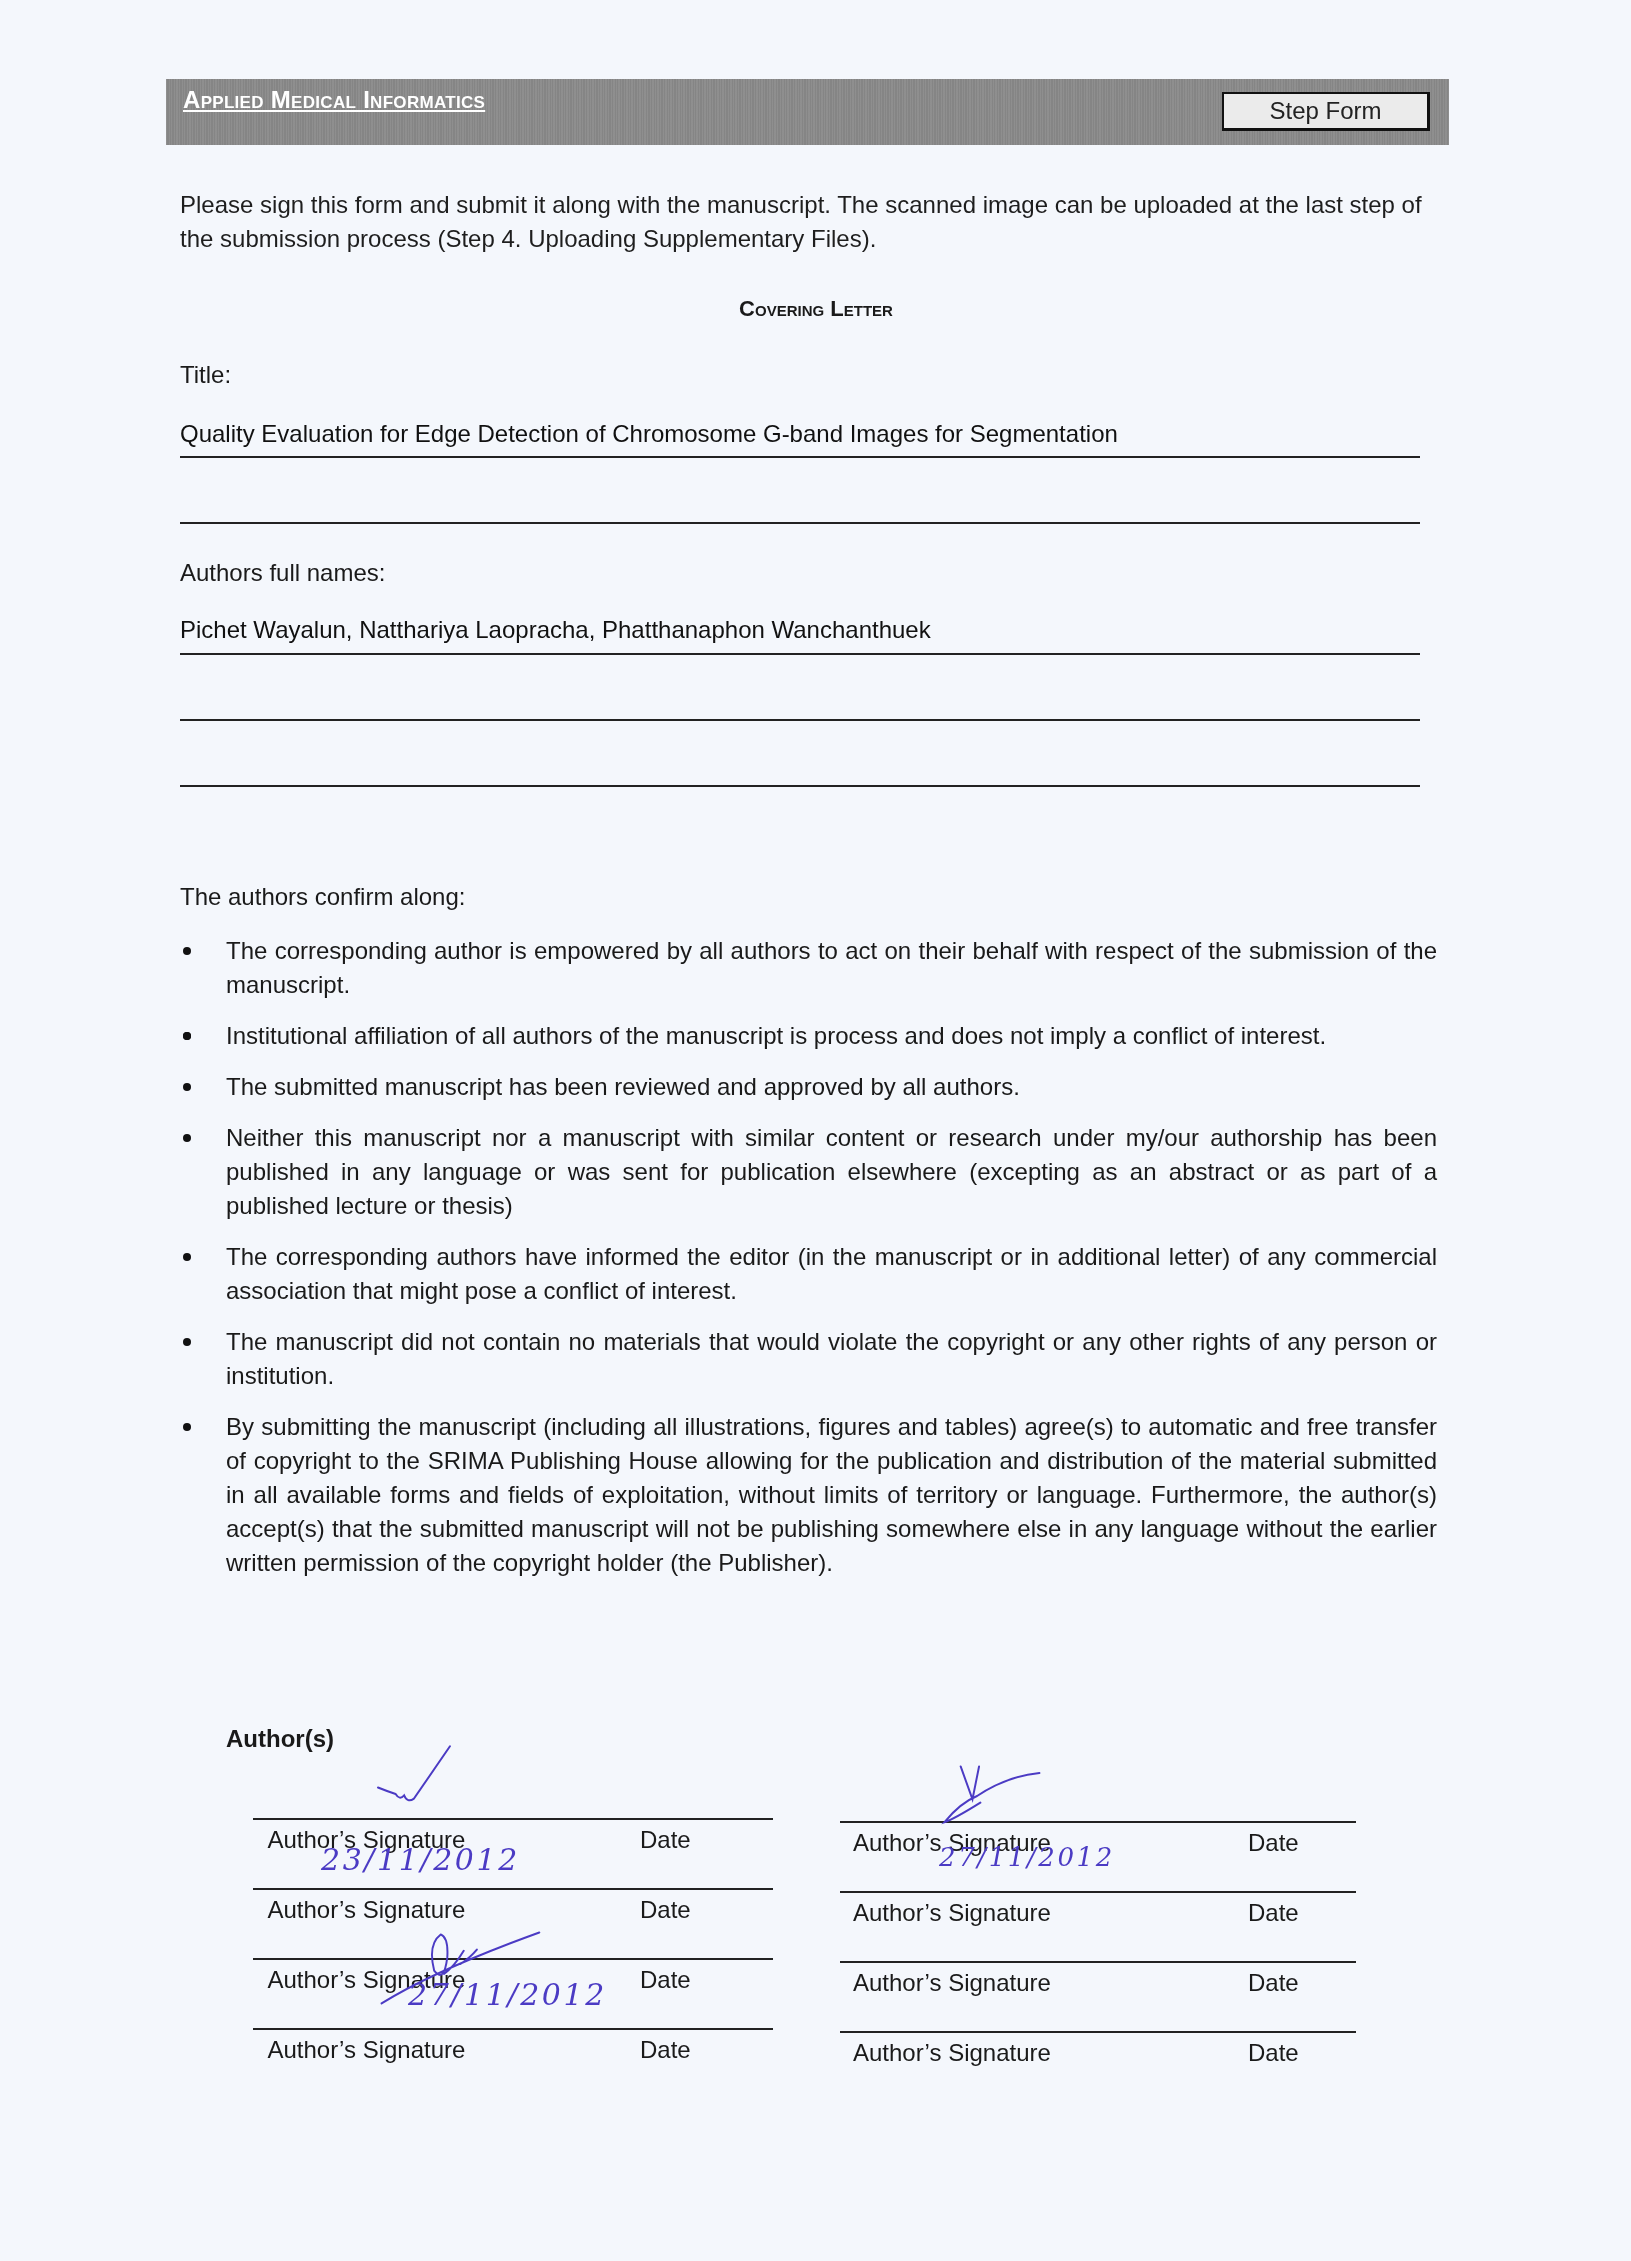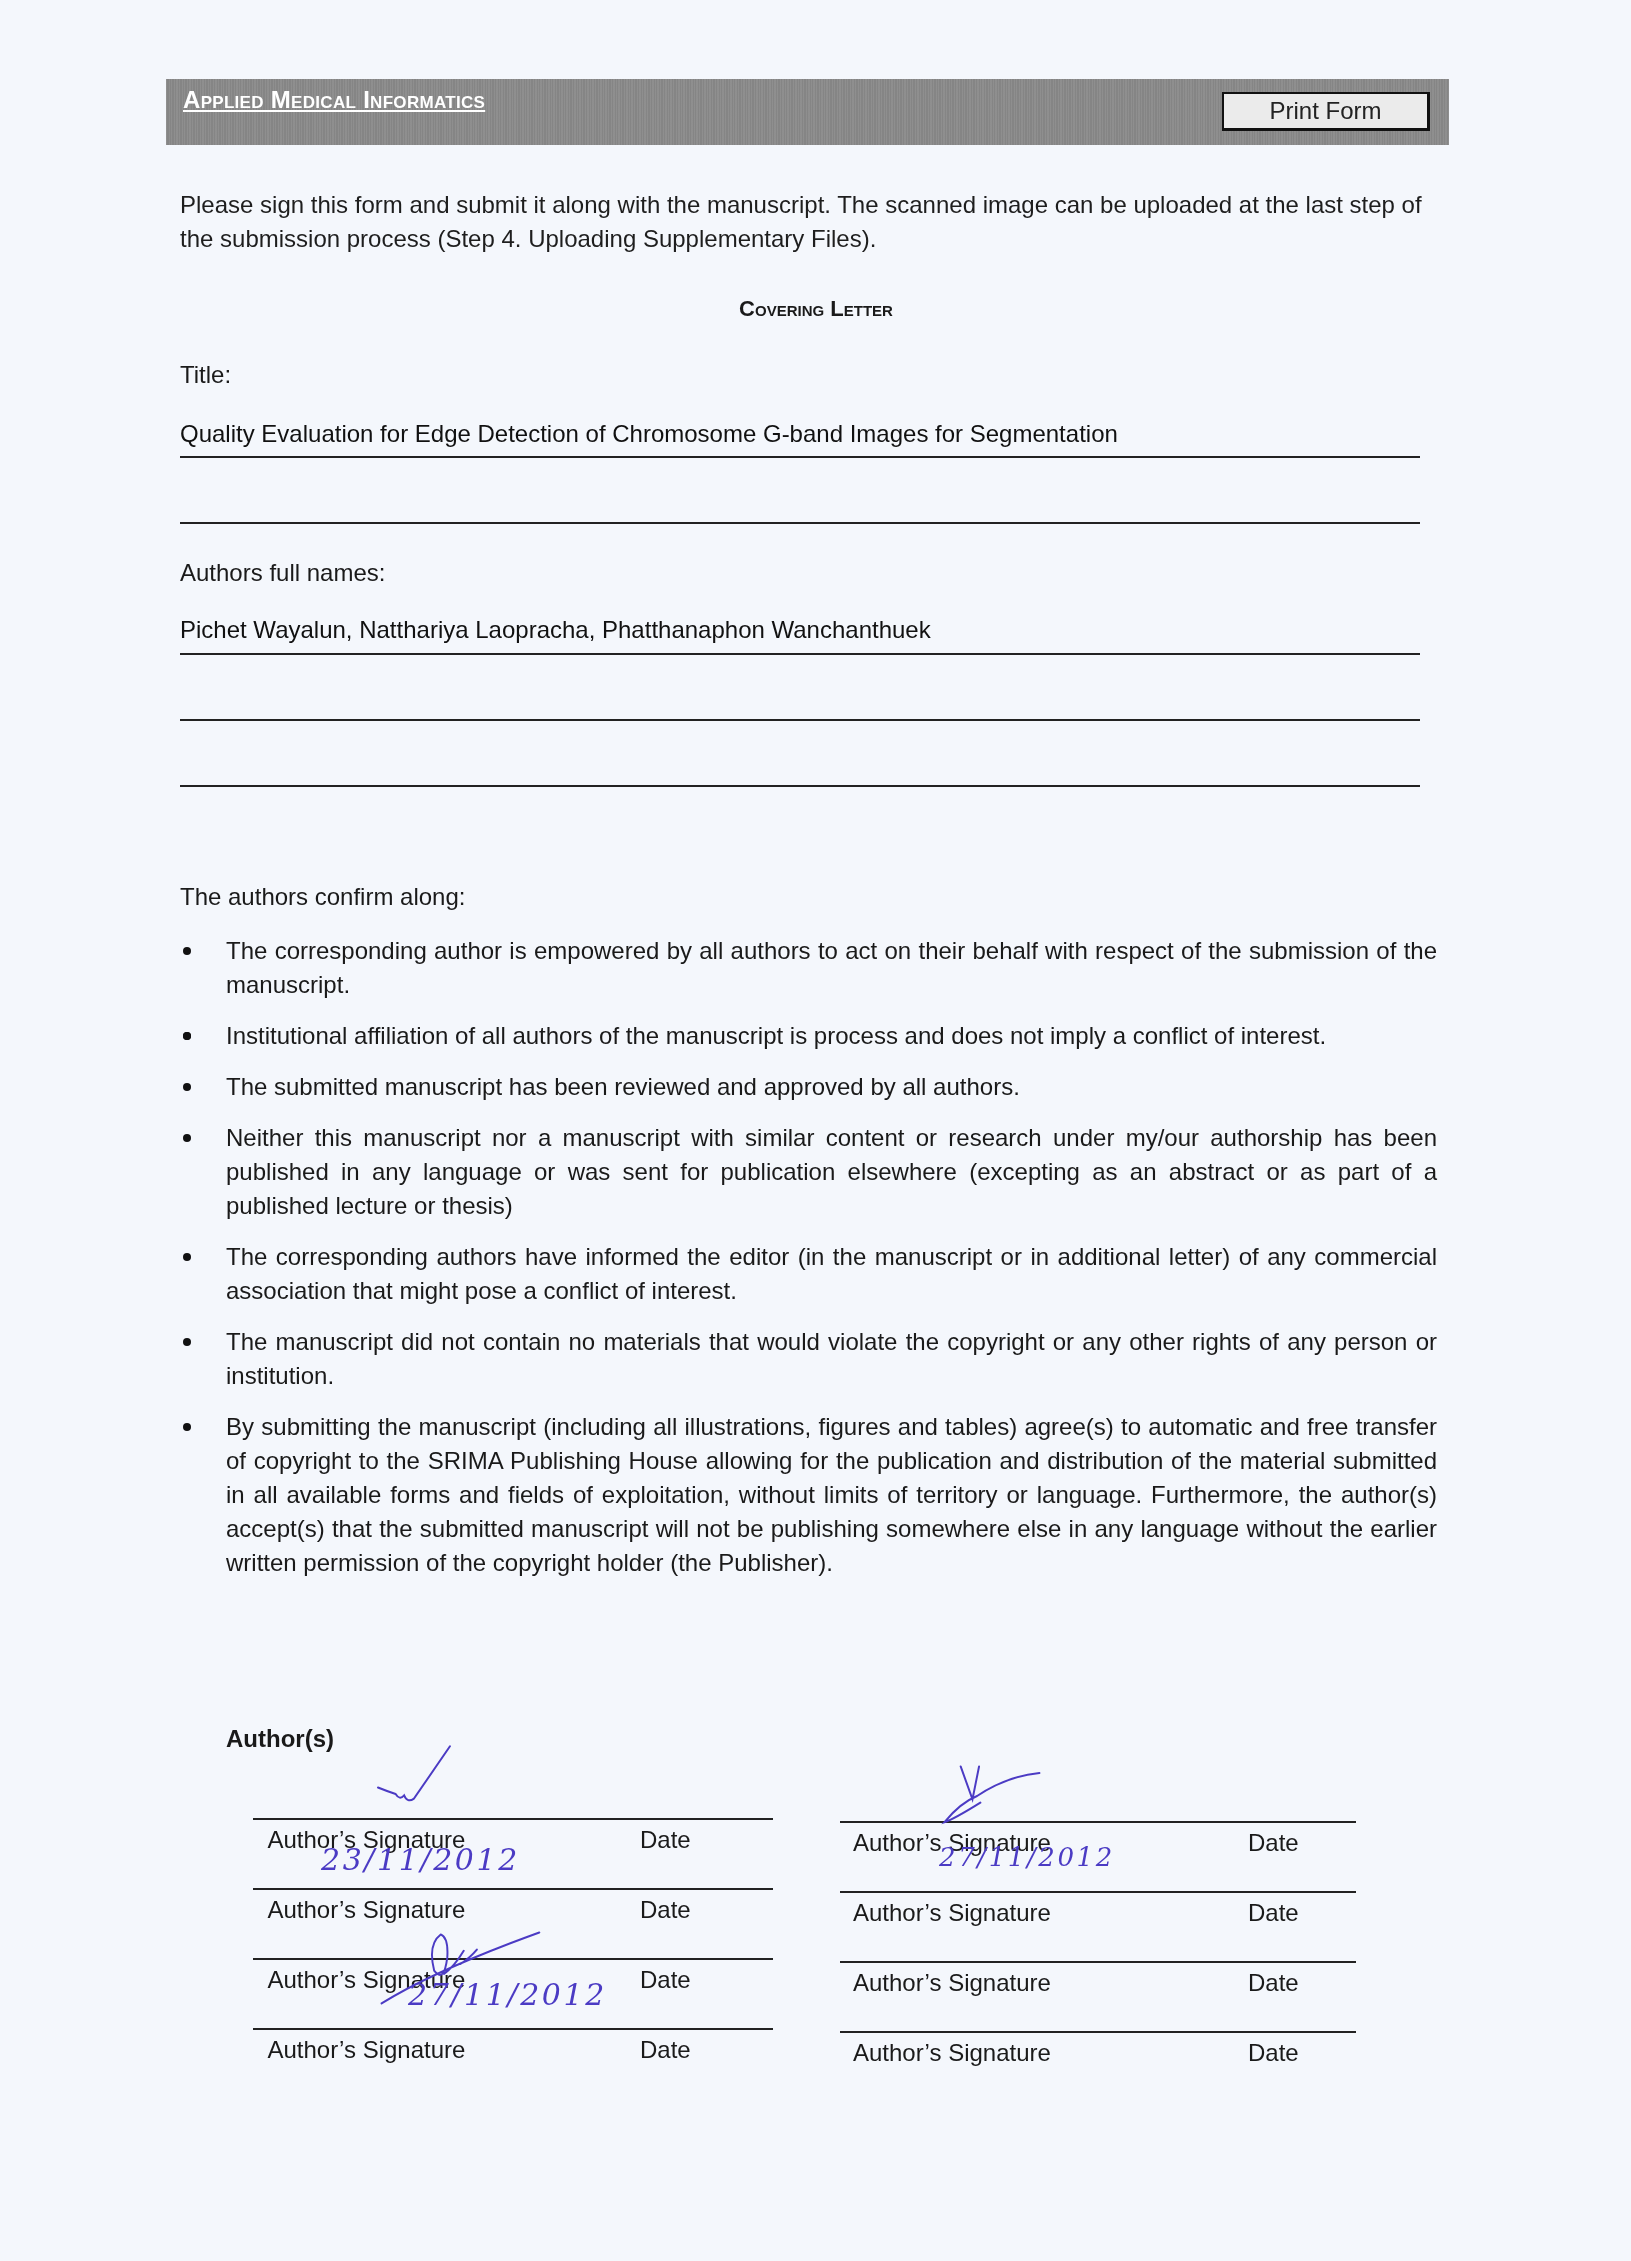--- a/index.html
+++ b/index.html
@@ -57,21 +57,21 @@
     font-style: italic; font-size: 30px; letter-spacing: 2.6px;
   }
   svg.sig { position: absolute; overflow: visible; }
   svg.sig path { fill: none; stroke: #4b3bc4; stroke-width: 3; stroke-linecap: round; }
 </style>
 </head>
 <body>
 
 <div class="banner">
   <div class="banner-title">Applied Medical Informatics</div>
-  <div class="print-btn">Print Form</div>
+  <div class="print-btn">Step Form</div>
 </div>
 
 <div class="txt intro">Please sign this form and submit it along with the manuscript. The scanned image can be uploaded at the last step of the submission process (Step 4. Uploading Supplementary Files).</div>
 
 <div class="section-title">Covering Letter</div>
 
 <div class="label" style="top:361px">Title:</div>
 <div class="field-val" style="top:420px">Quality Evaluation for Edge Detection of Chromosome G-band Images for Segmentation</div>
 <div class="rule" style="top:456px"></div>
 <div class="rule" style="top:522px"></div>

